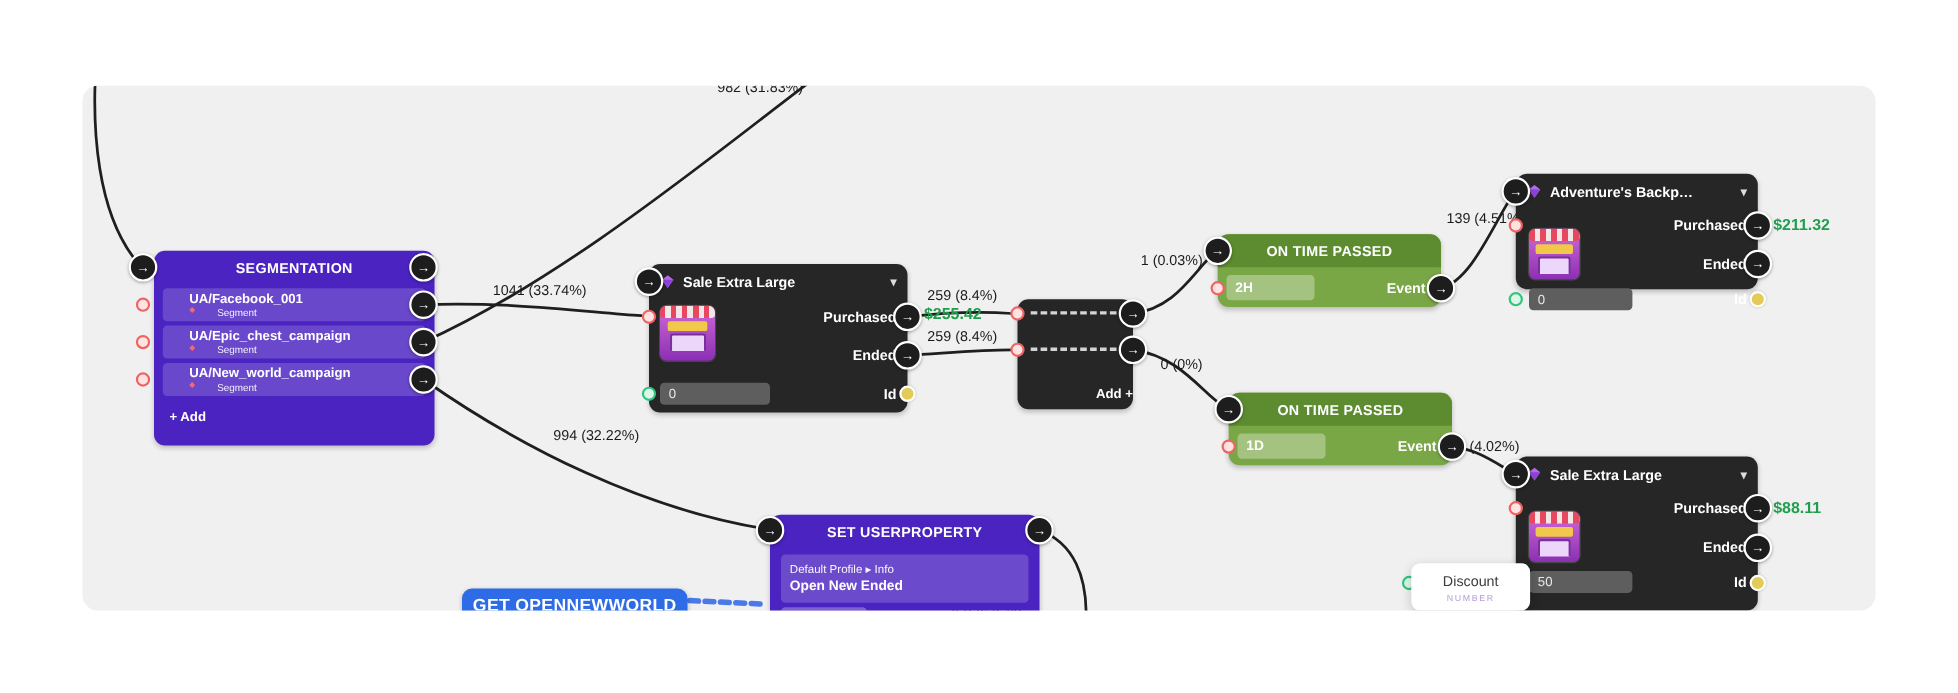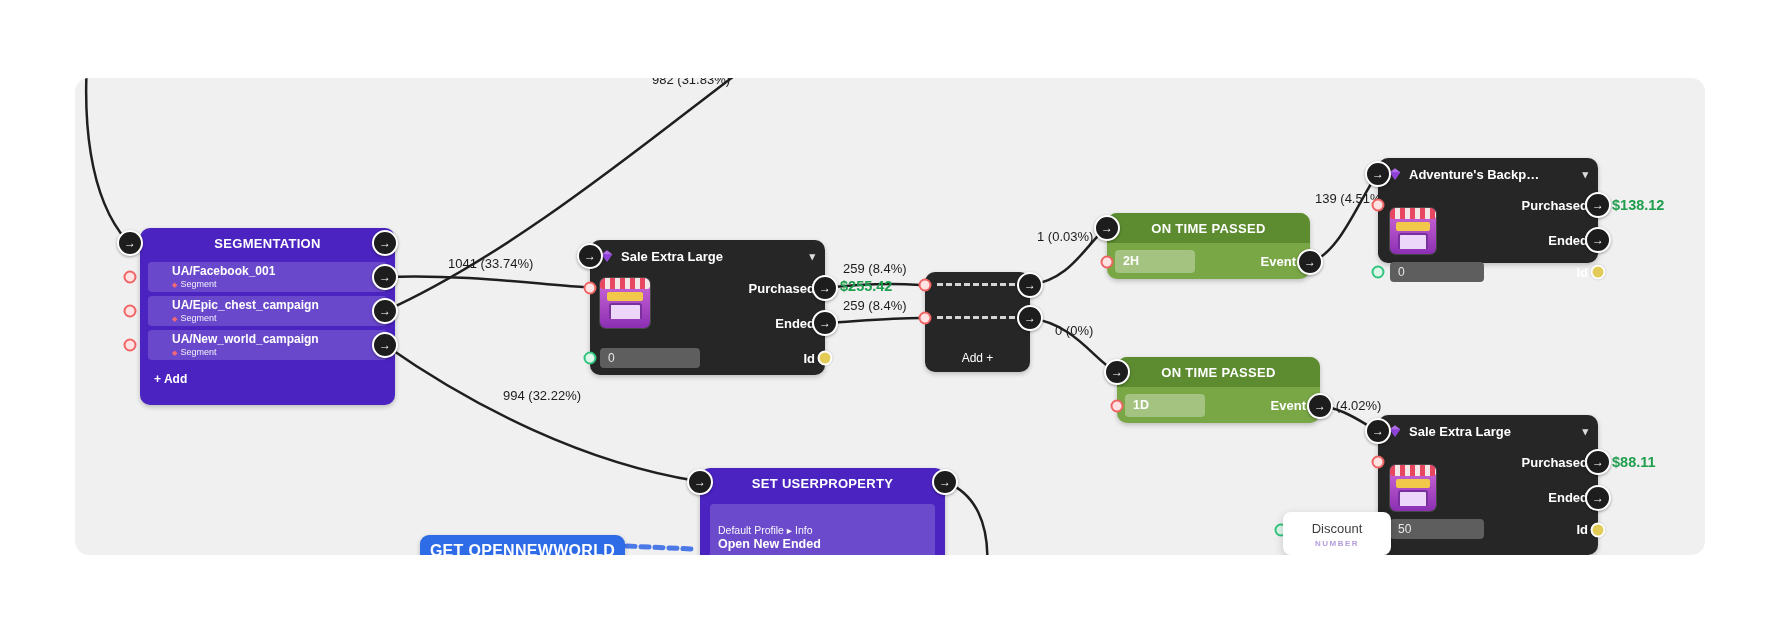--- a/index.html
+++ b/index.html
@@ -17,43 +17,43 @@
   .nheader.center{justify-content:center;letter-spacing:.3px}
   .dark-header{height:32px;display:flex;align-items:center;gap:7px;padding:0 10px;font-size:13px;font-weight:600}
   .dark-title{flex:1;white-space:nowrap;overflow:hidden;text-overflow:ellipsis}
   .chev{font-size:11px;color:#dddddd}
   .green-header{height:30px;background:#5c8c2f;border-radius:10px 10px 0 0;display:flex;align-items:center;justify-content:center;font-weight:bold;font-size:13px;letter-spacing:.3px}
   .green-body{position:relative;height:36px;display:flex;align-items:center;padding:0 14px 0 8px}
   .gb-input{width:72px;height:23px;background:rgba(255,255,255,.32);border-radius:4px;font-weight:bold;font-size:12.5px;line-height:23px;padding-left:8px;color:#fff}
   .gb-event{margin-left:auto;font-weight:bold;font-size:13px}
   .seg-row{margin:4px 8px;background:rgba(255,255,255,.17);border-radius:4px;padding:3px 24px;line-height:1.15}
   .seg-label{font-size:12px;font-weight:bold}
-  .seg-sub{font-size:9px;opacity:.92;display:flex;align-items:flex-end;gap:3px}
+  .seg-sub{font-size:9px;opacity:.92;display:flex;align-items:flex-start;gap:20px}
   .mini-gem{color:#ff6b6b;font-size:7px}
   .seg-add{padding:8px 14px;font-size:12px;font-weight:bold}
   .drow{position:absolute;right:10px;transform:translateY(-50%);font-size:13px;font-weight:bold;white-space:nowrap}
   .id-input{position:absolute;background:#5e5e5e;border-radius:4px;height:20px;line-height:20px;font-size:12px;color:#e8e8e8;padding-left:8px}
   .art{position:absolute;border-radius:6px;overflow:hidden;background:linear-gradient(180deg,#d06ad8 0%,#8b2fb3 100%);box-shadow:0 0 0 1px rgba(255,255,255,.15)}
   .art .awning{height:11px;background:repeating-linear-gradient(90deg,#e8485f 0 5px,#f3e6e6 5px 10px);border-radius:0 0 3px 3px}
   .art .sign{width:72%;height:9px;margin:3px auto 2px;background:#f2c84b;border-radius:2px}
   .art .window{width:58%;height:14px;margin:0 auto;background:#ecd7fa;border-radius:3px 3px 0 0;border:2px solid #7a2f9e;border-bottom:none}
   .port{position:absolute;z-index:5;width:22px;height:22px;border-radius:50%;background:#1d1d1d;border:2px solid #fff;box-shadow:0 1px 3px rgba(0,0,0,.35);color:#fff;display:flex;align-items:center;justify-content:center;font-size:12px;font-weight:bold;transform:translate(-50%,-50%);line-height:1}
   .pin{position:absolute;z-index:5;width:9px;height:9px;border-radius:50%;transform:translate(-50%,-50%)}
   .pin-red{background:#ffe3e3;border:2px solid #ef6363}
   .pin-green{background:#dcf7ea;border:2px solid #31c47c}
   .dot-yellow{position:absolute;z-index:5;width:11px;height:11px;border-radius:50%;background:#e3cb57;border:2px solid #fff;transform:translate(-50%,-50%);box-shadow:0 0 2px rgba(0,0,0,.25)}
   .dash{position:absolute;border-top:3px dashed #d4d4d4}
-  .add-plus{position:absolute;bottom:7px;left:0;right:0;text-align:center;font-size:12px;font-weight:normal}
-  .sup-row{margin:6px 10px 4px;background:rgba(255,255,255,.18);border-radius:4px;padding:20px 8px;line-height:1.2}
+  .add-plus{position:absolute;bottom:7px;left:0;right:0;text-align:right;font-size:12px;font-weight:bold}
+  .sup-row{margin:6px 10px 4px;background:rgba(255,255,255,.18);border-radius:4px;padding:8px 8px;line-height:1.2}
   .sup-path{font-size:10.5px;opacity:.95}
   .sup-prop{font-size:12.5px;font-weight:bold}
   .sup-input{margin:4px 10px;width:72px;height:18px;background:rgba(255,255,255,.28);border-radius:4px;font-size:11px;line-height:18px;padding-left:6px}
   .discount-card{position:absolute;z-index:6;background:#fff;border-radius:8px;box-shadow:0 3px 10px rgba(0,0,0,.18);text-align:center;padding:9px 8px 7px;color:#3d3d3d}
   .dc-title{font-size:13px}
-  .dc-type{font-size:8px;letter-spacing:1.5px;color:#b39ddb;margin-top:3px;font-weight:bold}
+  .dc-type{font-size:8px;letter-spacing:1.5px;color:#b39ddb;margin-top:3px;font-weight:normal}
   .gem-icon svg{display:block}
   .blue-title{display:block;padding-top:7px;text-align:center;font-weight:bold;font-size:16px;letter-spacing:.3px}
 </style>
 </head>
 <body>
 
 <div class="canvas">
 
   <svg class="edges" width="1630" height="477">
     <g fill="none" stroke="#1f1f1f" stroke-width="2.5" stroke-linecap="round">
@@ -77,21 +77,21 @@
   <div class="edge-label" style="left:428px;top:310px">994 (32.22%)</div>
   <div class="edge-label" style="left:768px;top:183px">259 (8.4%)</div>
   <div class="edge-label" style="left:768px;top:220px">259 (8.4%)</div>
   <div class="edge-label" style="left:962px;top:151px">1 (0.03%)</div>
   <div class="edge-label" style="left:980px;top:245px">0 (0%)</div>
   <div class="edge-label" style="left:1240px;top:113px">139 (4.51%)</div>
   <div class="edge-label" style="left:1250px;top:320px">4 (4.02%)</div>
   <div class="edge-label" style="left:790px;top:466px">9 (29.42%)</div>
 
   <div class="revenue" style="left:765px;top:200px">$255.42</div>
-  <div class="revenue" style="left:1537px;top:119px">$138.12</div>
+  <div class="revenue" style="left:1537px;top:119px">$211.32</div>
   <div class="revenue" style="left:1537px;top:376px">$88.11</div>
 
   <div class="node node-purple" style="left:65px;top:150px;width:255px;height:177px">
     <div class="nheader center">SEGMENTATION</div>
     <div class="seg-row">
       <div class="seg-label">UA/Facebook_001</div>
       <div class="seg-sub">
           <span class="mini-gem">◆</span>
           <span>Segment</span>
         </div>

